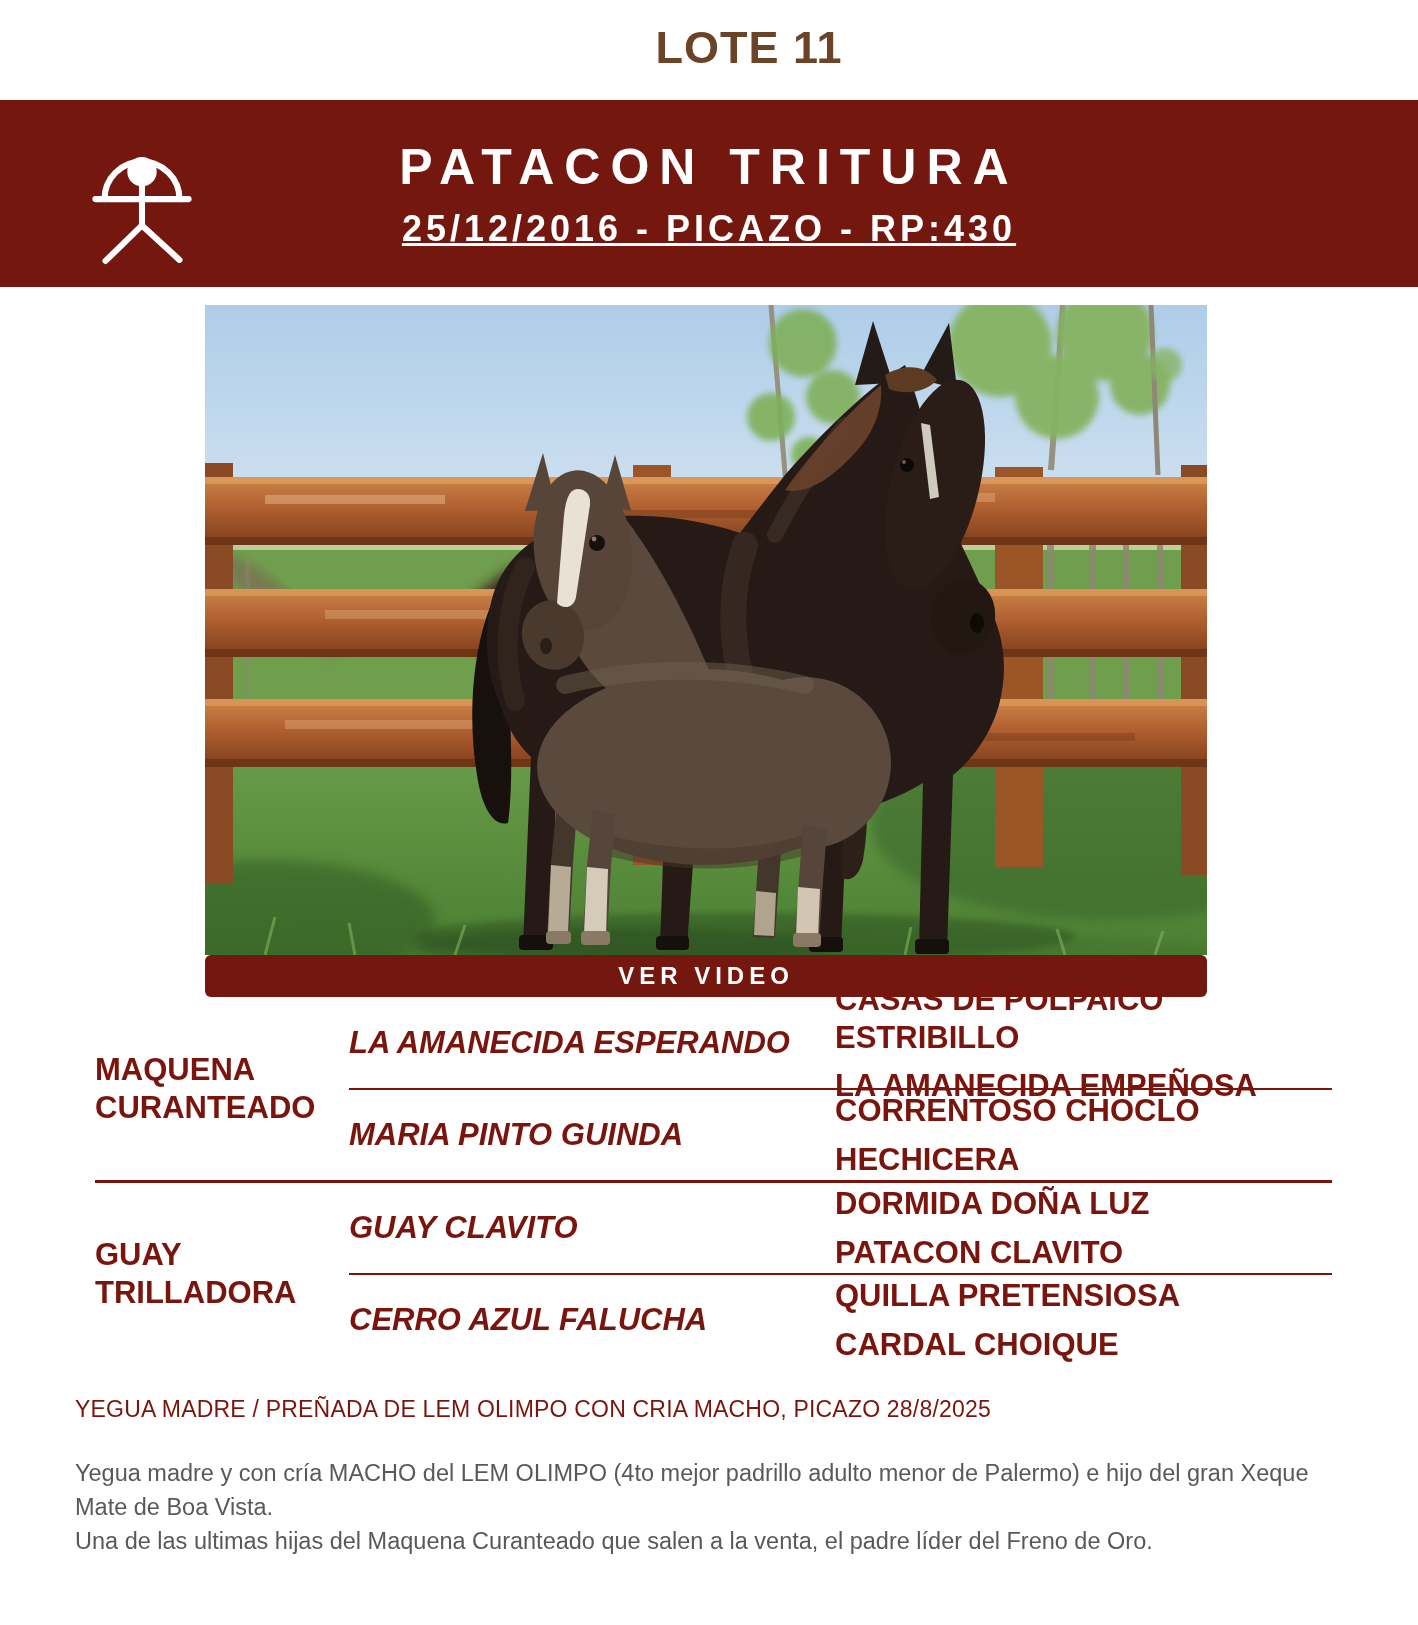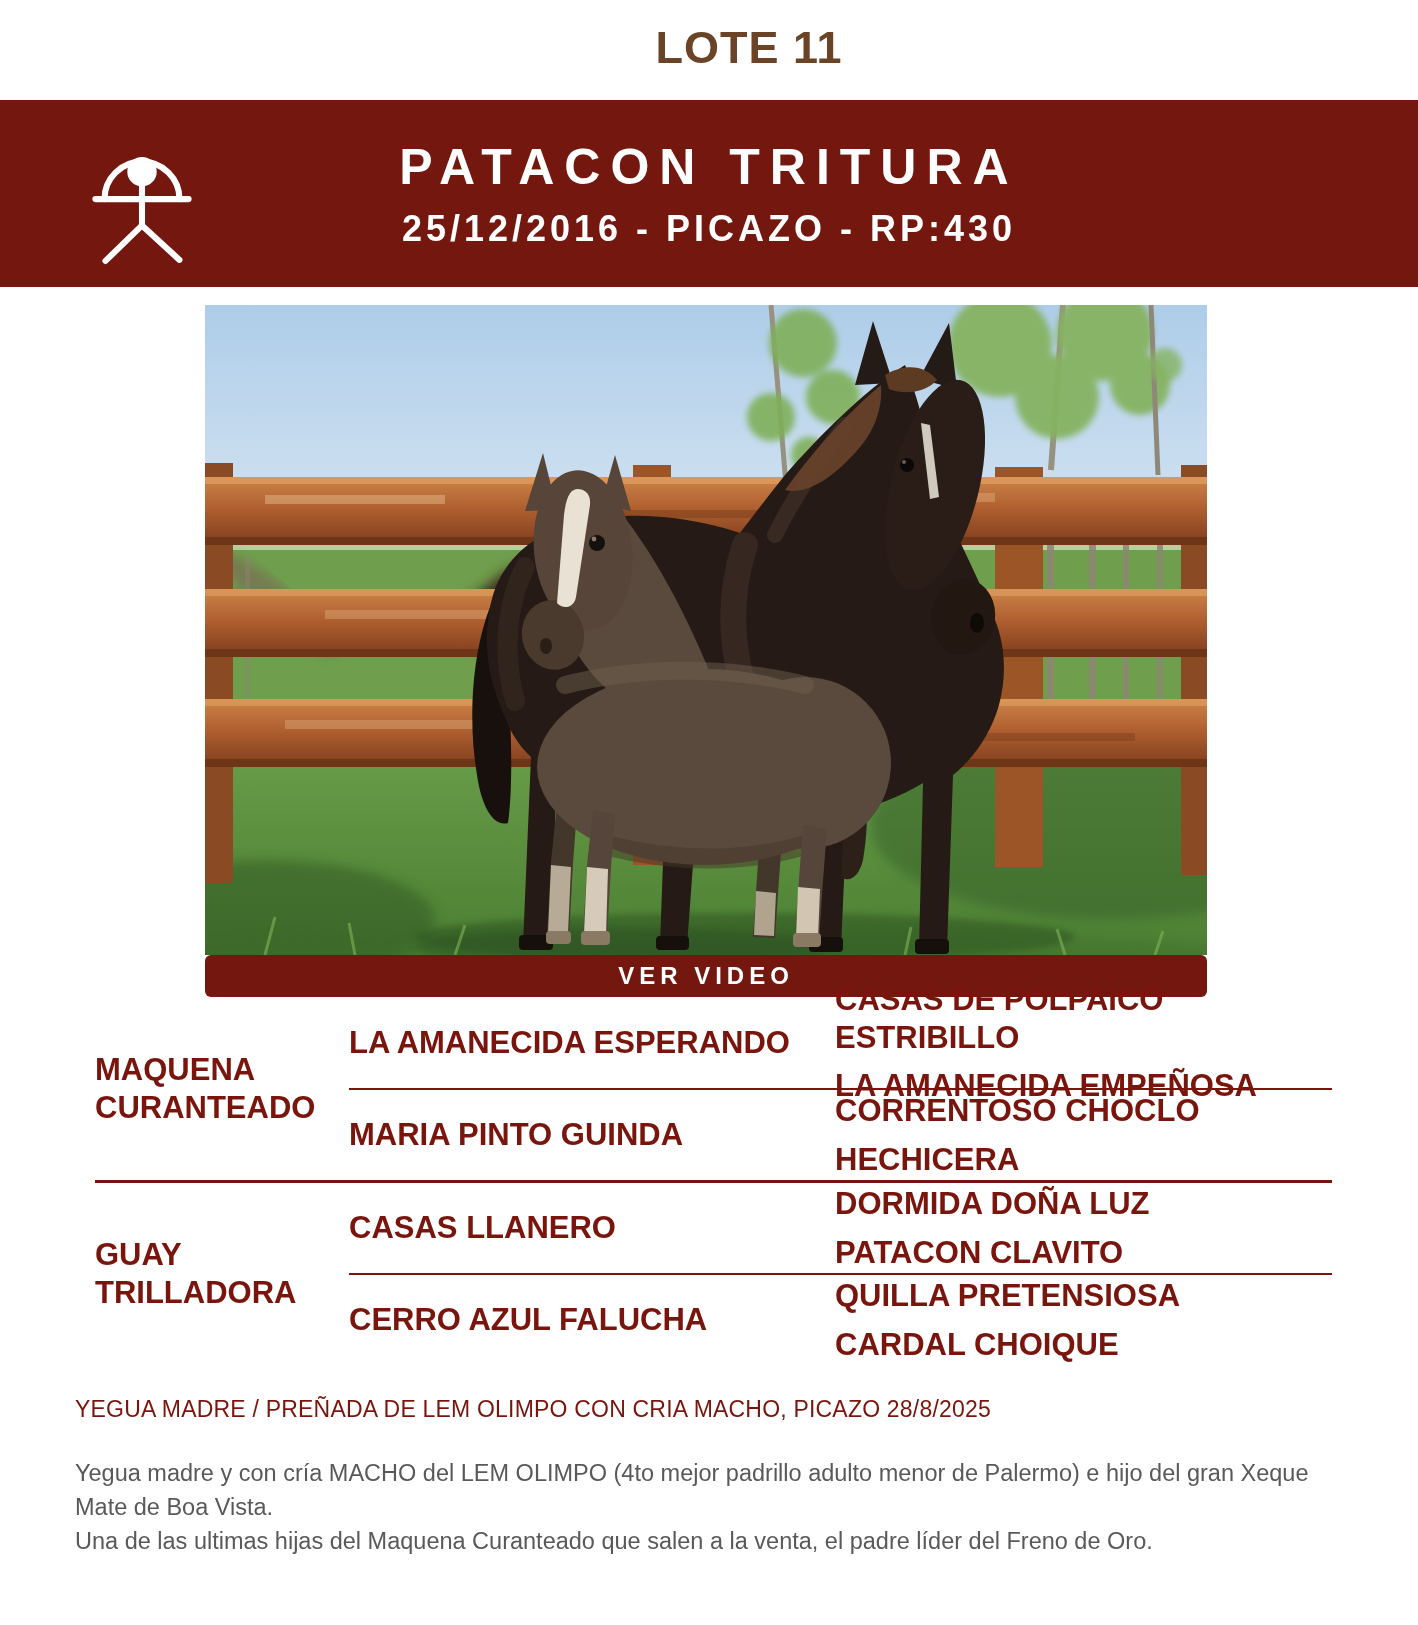--- a/index.html
+++ b/index.html
@@ -6,35 +6,35 @@
   #page{position:relative;width:1418px;height:1625px;background:#ffffff;
         font-family:"Liberation Sans", sans-serif;overflow:hidden;}
 
   .lot-title{position:absolute;top:22px;left:0;width:100%;text-align:center;
     font-size:45px;font-weight:bold;color:#6b4327;letter-spacing:1px;padding-left:40px;}
 
   .band{position:absolute;top:100px;left:0;width:1418px;height:187px;background:#74170f;}
   .band-inner{height:100%;display:flex;flex-direction:column;align-items:center;
     justify-content:center;gap:12px;color:#ffffff;border-radius:12px;}
   .band-title{font-size:50px;font-weight:bold;letter-spacing:10px;white-space:nowrap;}
-  .band-sub{font-size:36px;font-weight:bold;letter-spacing:4px;white-space:nowrap;}
+  .band-sub{font-size:36px;font-weight:bold;letter-spacing:4px;white-space:nowrap;text-decoration:underline;}
   .brand-logo{position:absolute;left:82px;top:16px;width:120px;height:152px;}
 
   .photo-wrap{position:absolute;top:305px;left:205px;width:1002px;}
   .photo-svg{display:block;width:1002px;height:650px;}
   .ver-video{height:42px;background:#74170f;color:#ffffff;display:flex;align-items:center;
     justify-content:center;font-weight:bold;font-size:24px;letter-spacing:5px;cursor:pointer;border-radius:6px;}
 
   .pedigree{position:absolute;top:998px;left:95px;width:1237px;color:#7a150d;
     font-weight:bold;font-size:31px;line-height:1.22;}
   .ped-half{display:flex;}
   .ped-col1{width:254px;display:flex;align-items:center;}
   .ped-col23{flex:1;display:flex;flex-direction:column;}
   .ped-sub{display:flex;height:90px;}
-  .ped-col2{width:486px;display:flex;align-items:center;}
+  .ped-col2{width:486px;display:flex;align-items:center;font-style:italic;}
   .ped-col3{flex:1;display:flex;flex-direction:column;justify-content:center;gap:11px;}
   .subline{border:none;border-top:2px solid #7a150d;margin:0;height:0;}
   .mainline{border:none;border-top:3px solid #7a150d;margin:0;height:0;}
 
   .status-line{position:absolute;top:1396px;left:75px;width:1290px;
     font-size:23px;color:#7a150d;letter-spacing:.2px;}
   .description{position:absolute;top:1456px;left:75px;width:1292px;
     font-size:23.5px;line-height:34px;color:#59595b;}
   .description p{margin:0;}
 </style>
@@ -259,21 +259,21 @@
             <div>HECHICERA</div>
           </div>
         </div>
       </div>
     </div>
     <hr class="mainline">
     <div class="ped-half">
       <div class="ped-col1">GUAY TRILLADORA</div>
       <div class="ped-col23">
         <div class="ped-sub">
-          <div class="ped-col2">CASAS LLANERO</div>
+          <div class="ped-col2">GUAY CLAVITO</div>
           <div class="ped-col3">
             <div>DORMIDA DOÑA LUZ</div>
             <div>PATACON CLAVITO</div>
           </div>
         </div>
         <hr class="subline">
         <div class="ped-sub">
           <div class="ped-col2">CERRO AZUL FALUCHA</div>
           <div class="ped-col3">
             <div>QUILLA PRETENSIOSA</div>

